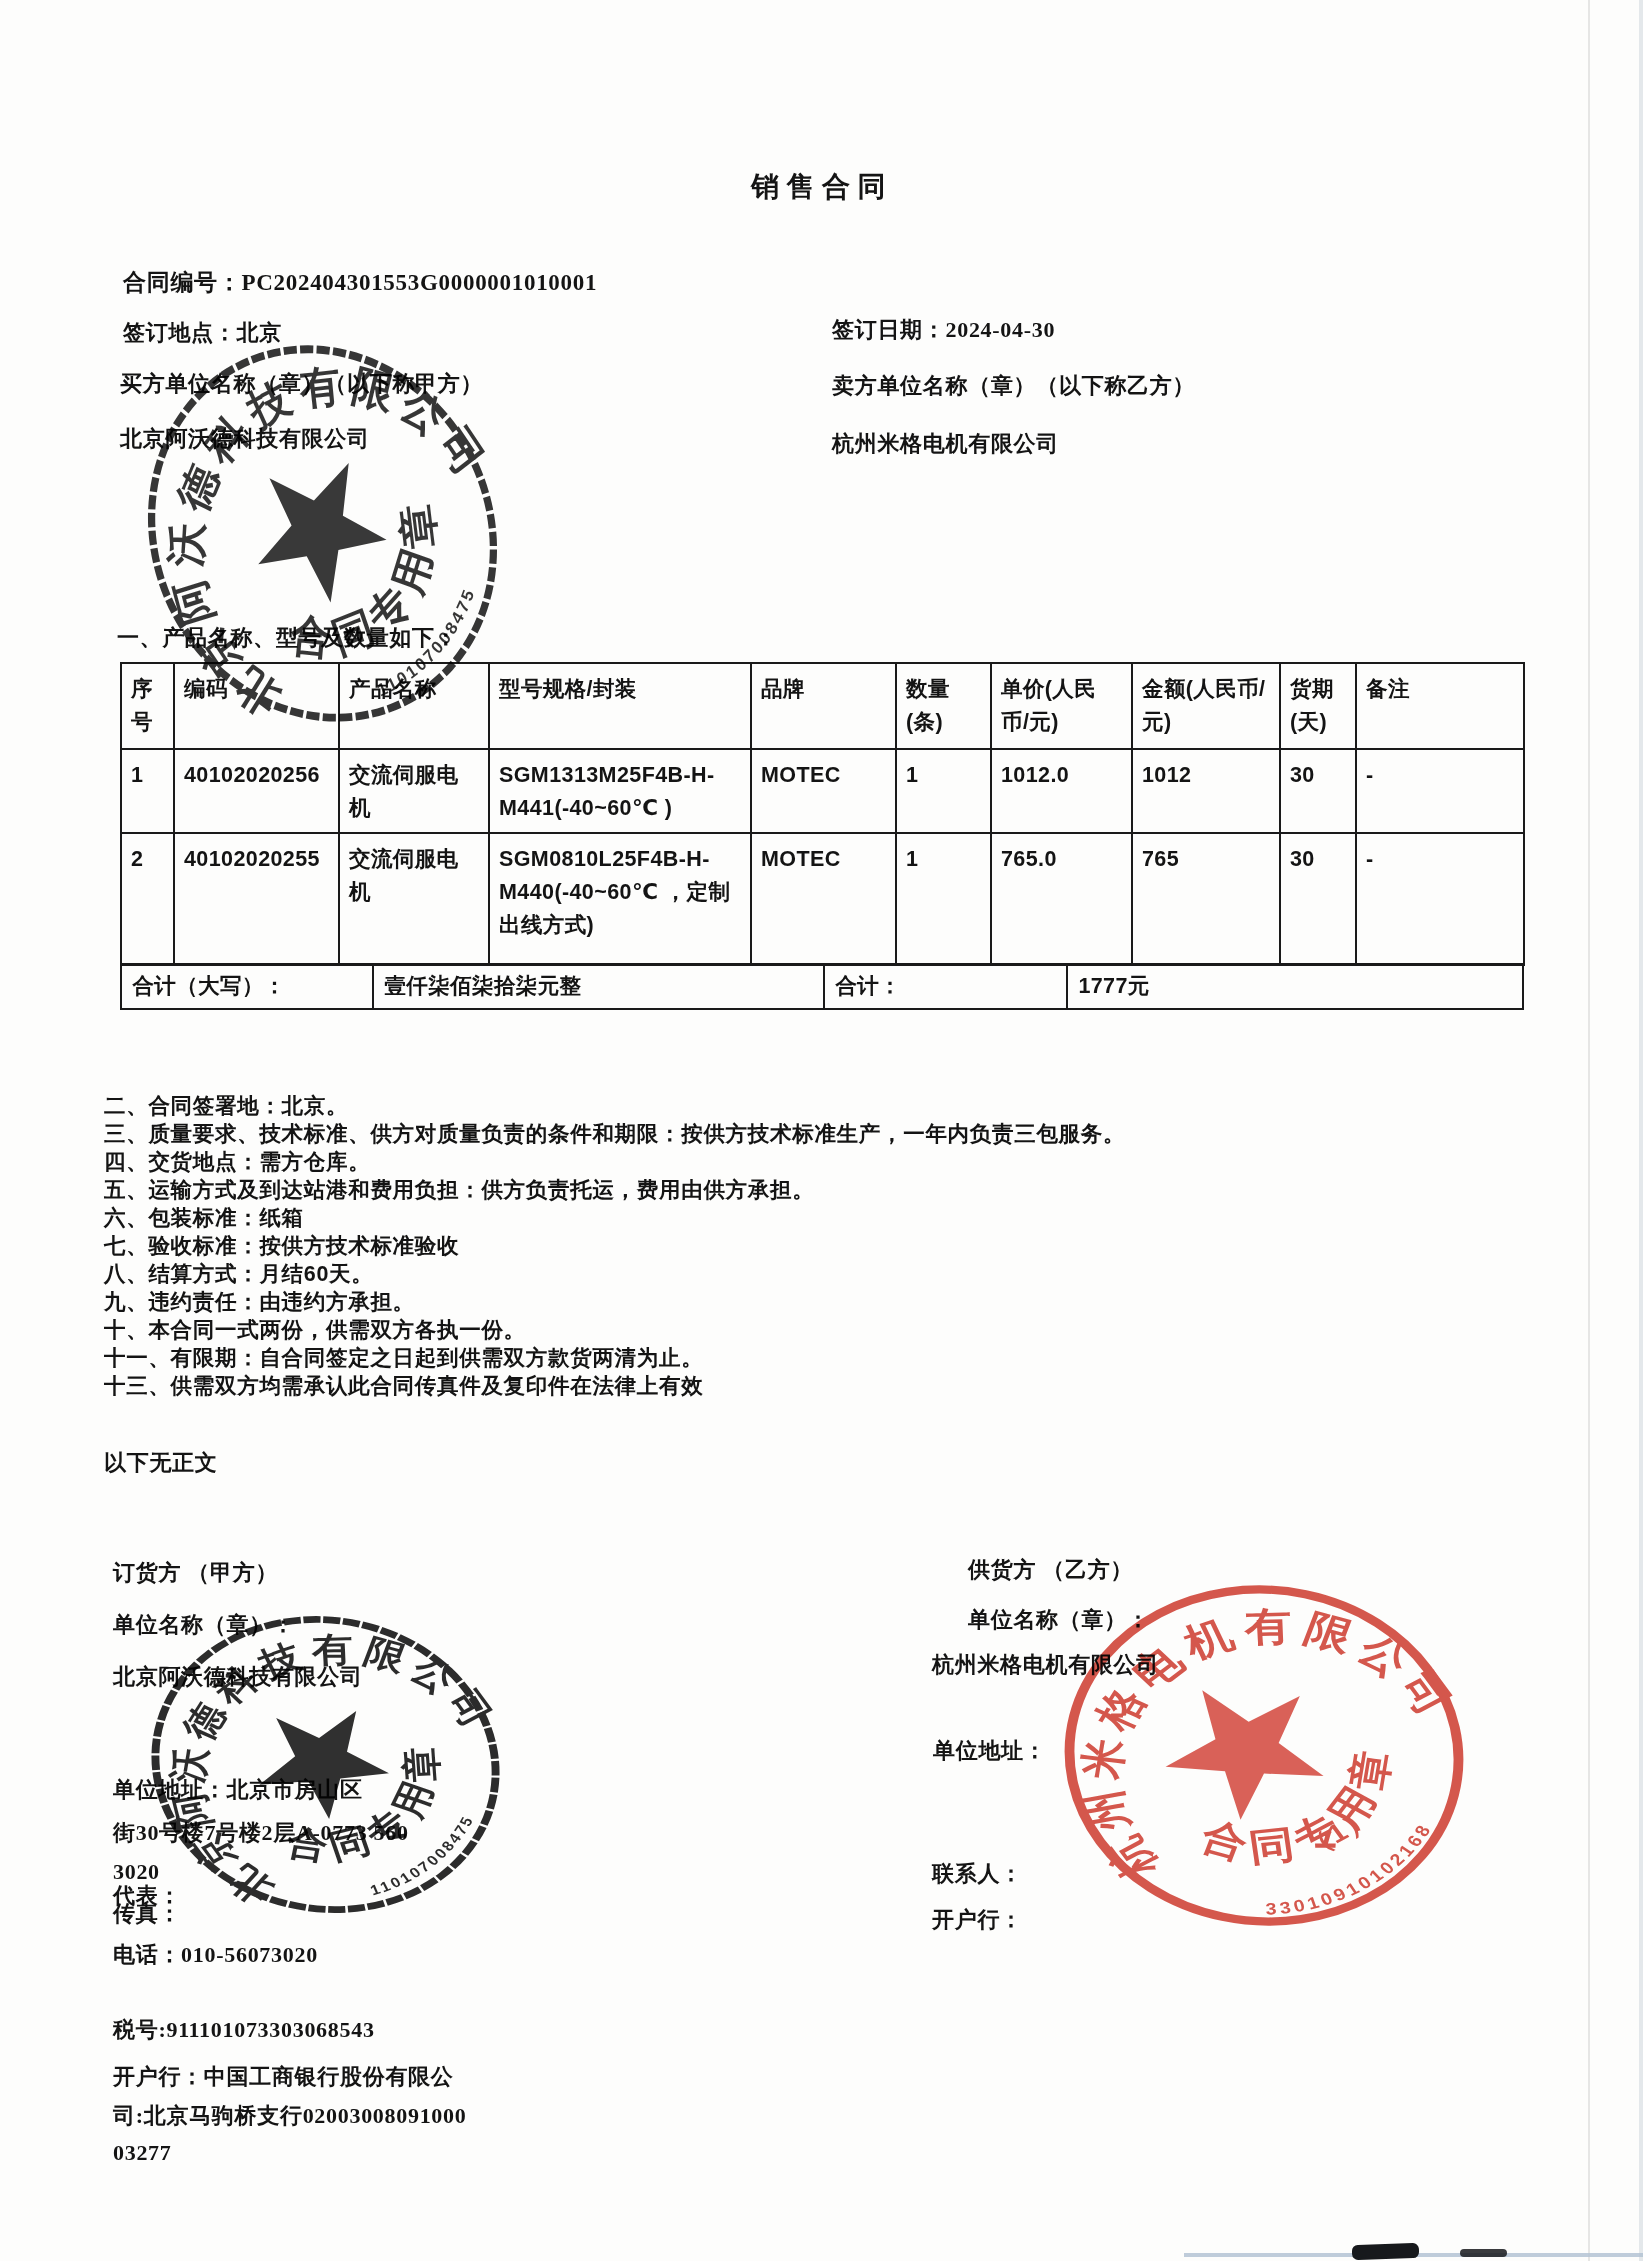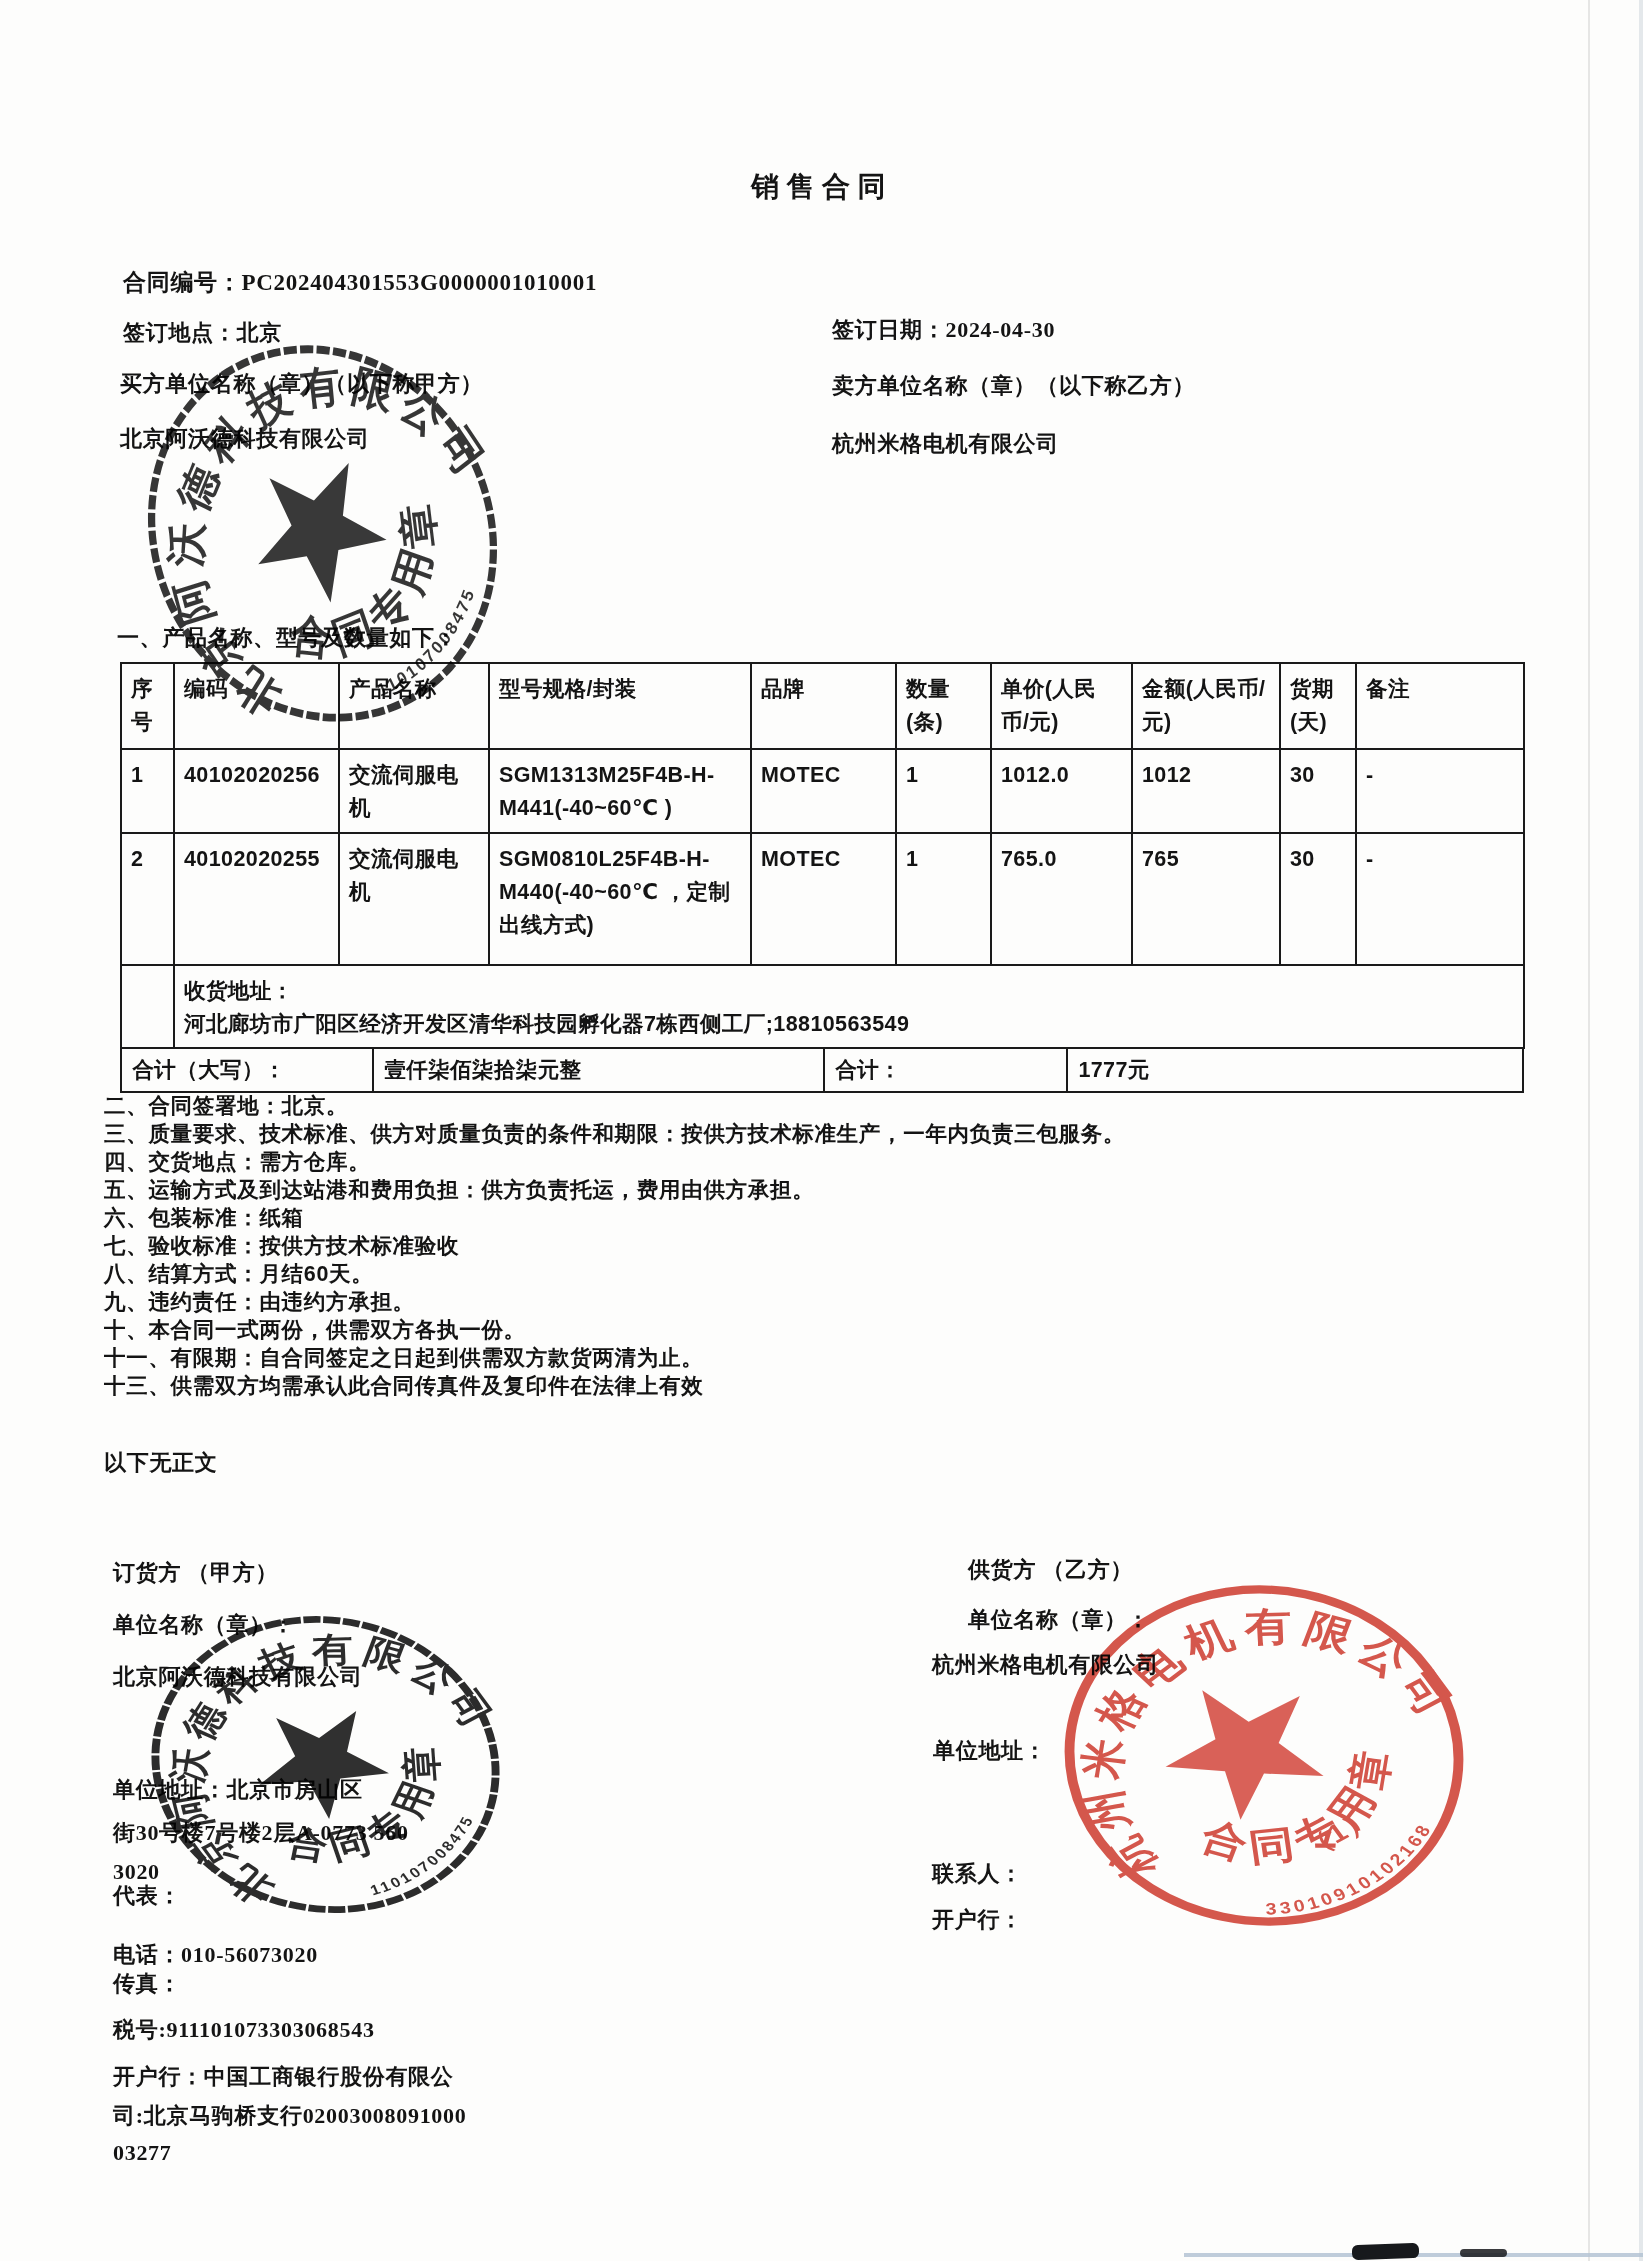--- a/index.html
+++ b/index.html
@@ -96,27 +96,20 @@
         <td>40102020255</td>
         <td>交流伺服电机</td>
         <td>SGM0810L25F4B-H-M440(-40~60℃ ，定制出线方式)</td>
         <td>MOTEC</td>
         <td>1</td>
         <td>765.0</td>
         <td>765</td>
         <td>30</td>
         <td>-</td>
       </tr>
-      <tr style="height:73px">
-        <td></td>
-        <td colspan="9">
-          <div>收货地址：</div>
-          <div>河北廊坊市广阳区经济开发区清华科技园孵化器7栋西侧工厂;18810563549</div>
-        </td>
-      </tr>
     </tbody>
       </table>
     <table class="grid totals" style="margin-top:-2.2px;">
       <colgroup>
         <col style="width:252px">
           <col style="width:451px">
           <col style="width:243px">
           <col style="width:456px">
       </colgroup>
       <tbody>
@@ -147,21 +140,21 @@
   <div class="abs txt bold" style="left:104px; top:1448px;">以下无正文</div>
 
   <div class="abs txt bold" style="left:113px; top:1558px;">订货方 （甲方）</div>
   <div class="abs txt" style="left:113px; top:1610px;">单位名称（章）：</div>
   <div class="abs txt bold" style="left:113px; top:1662px;">北京阿沃德科技有限公司</div>
   <div class="abs txt" style="left:113px; top:1775px;">单位地址：北京市房山区</div>
   <div class="abs txt" style="left:113px; top:1818px;">街30号楼7号楼2层A-0773 560</div>
   <div class="abs txt" style="left:113px; top:1859px;">3020</div>
   <div class="abs txt" style="left:113px; top:1881px;">代表：</div>
   <div class="abs txt" style="left:113px; top:1924px;margin-top:16px;">电话：010-56073020</div>
-  <div class="abs txt" style="left:113px; top:1969px;">传真：</div>
+  <div class="abs txt" style="left:113px; top:1899px;">传真：</div>
   <div class="abs txt" style="left:113px; top:2015px;text-align:right;">税号:911101073303068543</div>
   <div class="abs txt" style="left:113px; top:2062px;">开户行：中国工商银行股份有限公</div>
   <div class="abs txt" style="left:113px; top:2101px;">司:北京马驹桥支行02003008091000</div>
   <div class="abs txt" style="left:113px; top:2140px;">03277</div>
 
   <div class="abs txt bold" style="left:968px; top:1555px;">供货方 （乙方）</div>
   <div class="abs txt" style="left:968px; top:1605px;">单位名称（章）：</div>
   <div class="abs txt bold" style="left:932px; top:1650px;">杭州米格电机有限公司</div>
   <div class="abs txt" style="left:933px; top:1736px;">单位地址：</div>
   <div class="abs txt" style="left:932px; top:1859px;">联系人：</div>

